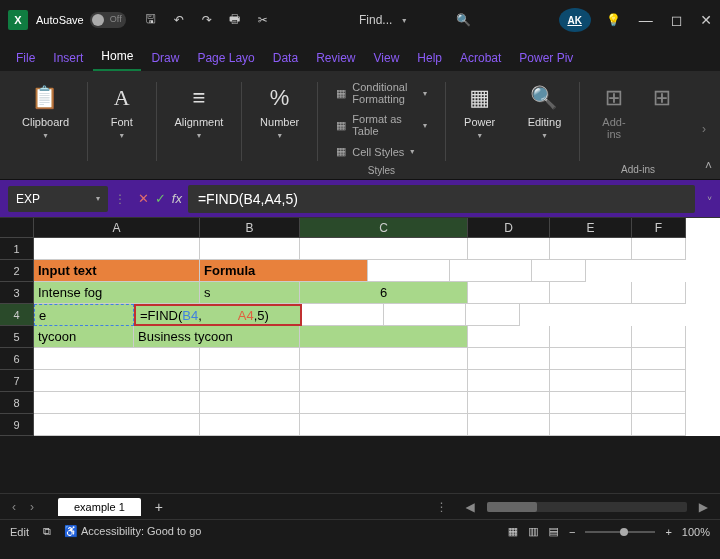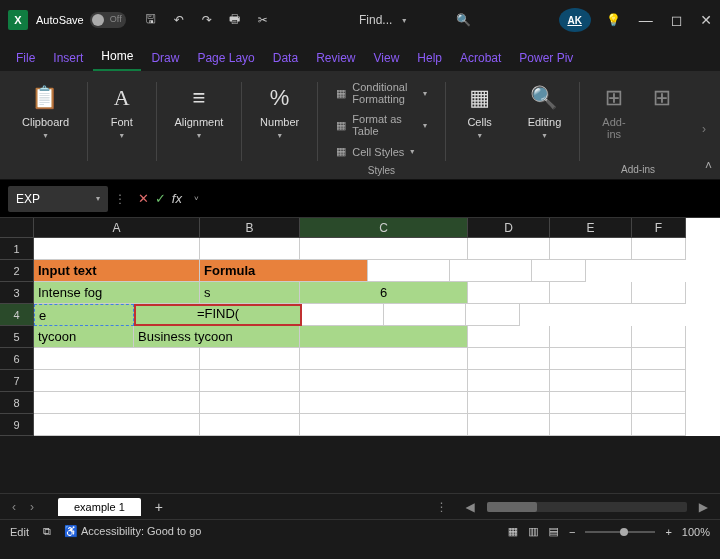--- a/index.html
+++ b/index.html
@@ -26,41 +26,41 @@
   .ribbon-group-content { flex: 1; display: flex; align-items: flex-start; gap: 4px; }
   .ribbon-label { font-size: 10px; color: #aaa; padding: 4px 0; }
   .big-btn { display: flex; flex-direction: column; align-items: center; gap: 2px; padding: 4px 6px; cursor: pointer; color: #ddd; }
   .big-btn-icon { width: 32px; height: 32px; display: flex; align-items: center; justify-content: center; font-size: 22px; }
   .big-btn-label { font-size: 11px; text-align: center; line-height: 1.1; }
   .chevron { font-size: 8px; color: #aaa; }
   .sep { width: 1px; background: #444; margin: 4px 0 18px 0; }
   .small-btns { display: flex; flex-direction: column; gap: 2px; }
   .small-btn { display: flex; align-items: center; gap: 6px; padding: 3px 6px; color: #aaa; font-size: 11px; cursor: pointer; }
   .ribbon-collapse { position: absolute; right: 8px; bottom: 6px; color: #aaa; cursor: pointer; }
-  .formula-bar { height: 38px; background: #000000; display: flex; align-items: center; padding: 4px 8px; gap: 6px; border-bottom: 1px solid #333; }
+  .formula-bar { height: 38px; background: #4c1d95; display: flex; align-items: center; padding: 4px 8px; gap: 6px; border-bottom: 1px solid #333; }
   .namebox { width: 100px; height: 26px; background: #333; color: #fff; display: flex; align-items: center; padding: 0 8px; font-size: 12px; border-radius: 2px; justify-content: space-between; }
   .fx-btns { display: flex; gap: 6px; align-items: center; }
   .fx-btn { color: #ccc; cursor: pointer; font-size: 13px; }
   .fx-btn.cancel { color: #e06c6c; }
   .fx-btn.confirm { color: #6cc06c; }
   .fx-label { font-style: italic; color: #ccc; }
   .formula-input { flex: 1; height: 28px; background: #333; color: #fff; padding: 0 10px; font-size: 14px; display: flex; align-items: center; border-radius: 2px; }
   .grid-area { background: #1a1a1a; height: 275px; overflow: hidden; position: relative; }
   .grid { background: #fff; color: #000; }
   .col-headers { display: flex; height: 20px; }
   .corner { width: 34px; background: #1a1a1a; border-right: 1px solid #444; border-bottom: 1px solid #444; }
   .col-h { background: #1a1a1a; color: #ccc; text-align: center; font-size: 12px; border-right: 1px solid #444; border-bottom: 1px solid #444; display: flex; align-items: center; justify-content: center; }
   .col-h.active { background: #2a4a2a; }
   .row { display: flex; height: 22px; }
   .row-h { width: 34px; background: #1a1a1a; color: #ccc; text-align: center; font-size: 11px; border-right: 1px solid #444; border-bottom: 1px solid #444; display: flex; align-items: center; justify-content: center; }
   .row-h.active { background: #2a4a2a; }
   .cell { border-right: 1px solid #ccc; border-bottom: 1px solid #ccc; background: #fff; color: #000; font-size: 13px; display: flex; align-items: center; padding: 0 4px; overflow: hidden; }
   .cell.orange { background: #e8813c; font-weight: bold; }
   .cell.green { background: #a8d88a; }
-  .cell.editing { border: 2px solid #c03030; position: relative; flex-direction: column; }
+  .cell.editing { border: 2px solid #c03030; position: relative; }
   .cell.ref-blue { border: 1px dashed #4080e0; }
   .cell.ref-red { border: 1px dashed #e06040; }
   .cw-a { width: 166px; } .cw-b { width: 100px; } .cw-c { width: 168px; } .cw-d { width: 82px; } .cw-e { width: 82px; } .cw-f { width: 54px; }
   .sheet-tabs { height: 26px; background: #1a1a1a; display: flex; align-items: center; padding: 0 8px; gap: 6px; border-top: 1px solid #333; }
   .st-arrow { color: #888; cursor: pointer; padding: 0 4px; }
   .sheet-tab { background: #fff; color: #000; padding: 3px 16px; font-size: 11px; border-radius: 2px 2px 0 0; cursor: pointer; margin-left: 14px; }
   .add-sheet { color: #ccc; cursor: pointer; font-size: 14px; margin-left: 8px; }
   .hscroll { flex: 1; display: flex; align-items: center; justify-content: flex-end; gap: 8px; }
   .hscroll-track { width: 200px; height: 10px; background: #333; position: relative; border-radius: 2px; }
   .hscroll-thumb { width: 50px; height: 10px; background: #666; position: absolute; left: 0; border-radius: 2px; }
@@ -183,21 +183,21 @@
           </div>
       </div>
     </div>
     <div class="ribbon-label">Styles</div>
   </div>
   <div class="sep"></div>
   <div class="ribbon-group">
     <div class="ribbon-group-content">
       <div class="big-btn">
         <div class="big-btn-icon">▦</div>
-        <div class="big-btn-label"><span>Cells</span><br><span class="chevron">▾</span></div>
+        <div class="big-btn-label"><span>Power</span><br><span class="chevron">▾</span></div>
       </div>
     </div>
     <div class="ribbon-label"></div>
   </div>
   <div class="ribbon-group">
     <div class="ribbon-group-content">
       <div class="big-btn">
         <div class="big-btn-icon">🔍</div>
         <div class="big-btn-label"><span>Editing</span><br><span class="chevron">▾</span></div>
       </div>
@@ -227,20 +227,21 @@
   <div class="namebox">
     <span>EXP</span>
       <span class="chevron">▾</span>
   </div>
   <span class="vdots">⋮</span>
   <div class="fx-btns">
     <span class="fx-btn cancel">✕</span>
     <span class="fx-btn confirm">✓</span>
     <span class="fx-btn fx-label">fx</span>
   </div>
+  <div class="formula-input">=FIND(B4,A4,5)</div>
   <span class="chevron" style="margin-left:6px">˅</span>
 </div>
 
 <div class="grid-area">
   <div class="grid">
     <div class="col-headers">
       <div class="corner"></div>
       <div class="col-h cw-a">A</div>
       <div class="col-h cw-b">B</div>
       <div class="col-h cw-c active">C</div>

